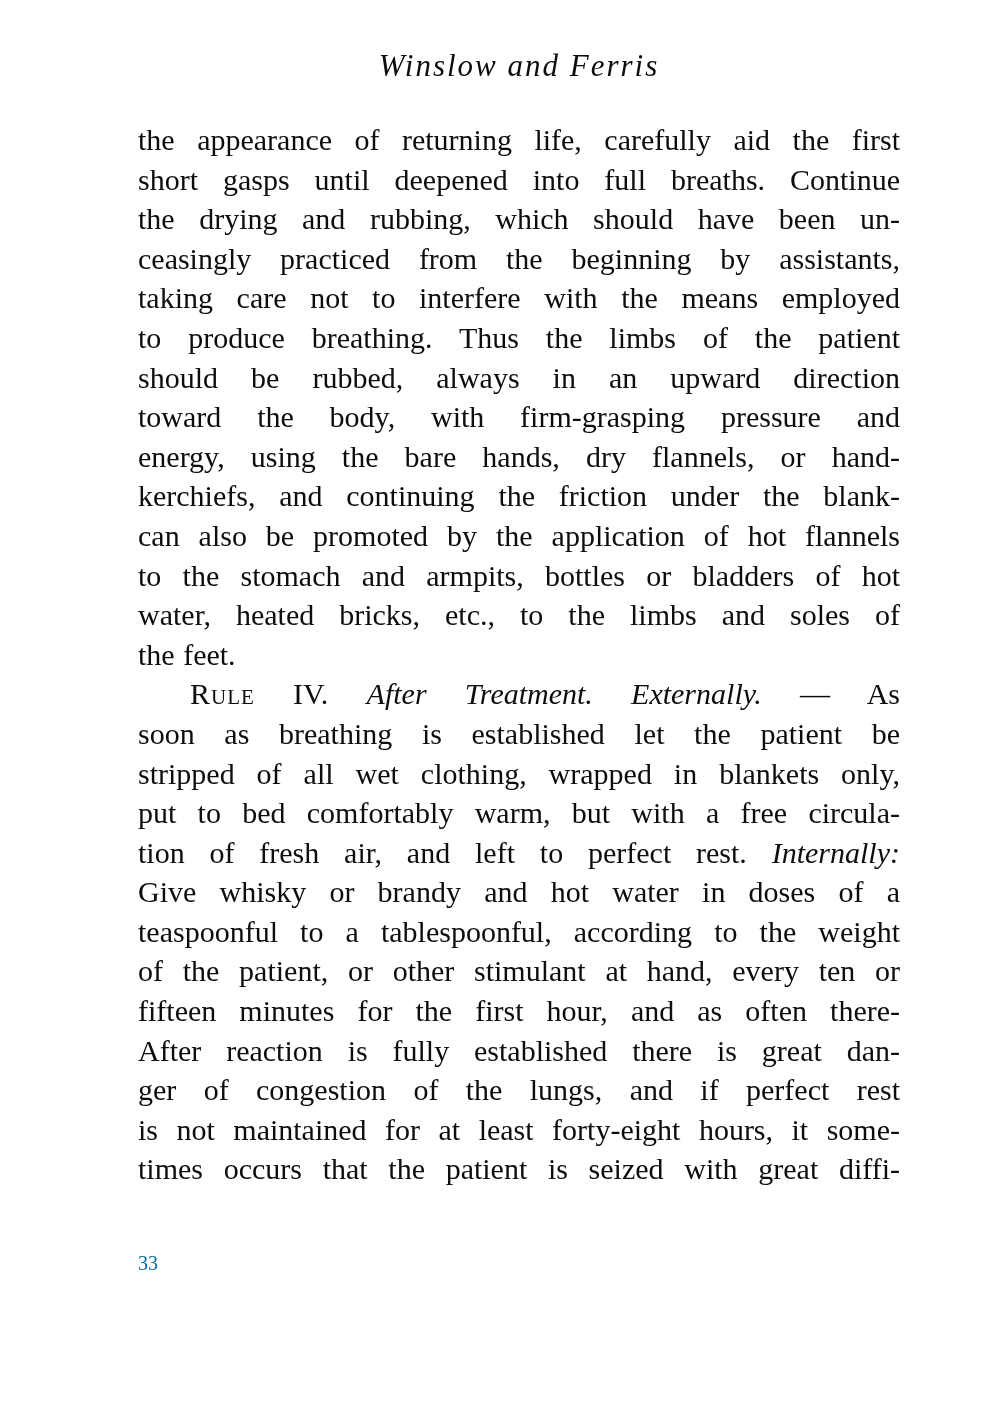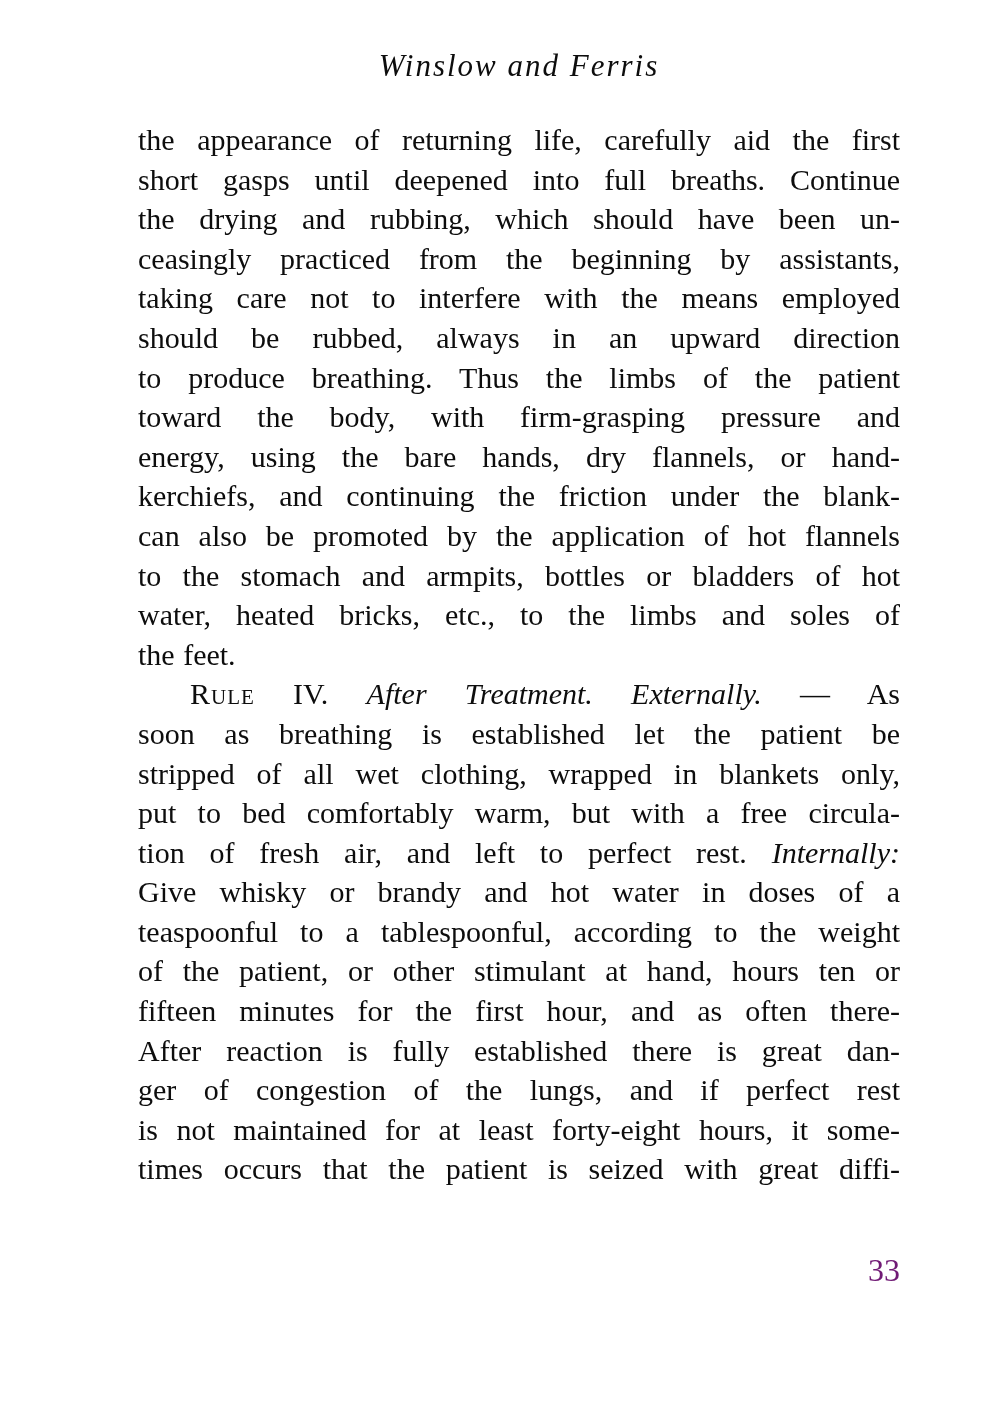--- a/index.html
+++ b/index.html
@@ -52,54 +52,54 @@
     text-indent: 52px;
     font-family: Liberation Serif, serif;
   }
   .run-italic { font-style: italic; }
   .run-smallcaps { font-variant: small-caps; letter-spacing: 1px; }
   .page-number {
     position: absolute;
     top: 1252px;
     left: 138px;
     width: 762px;
-    text-align: right;
-    font-size: 32px;
-    color: #701a75;
+    text-align: left;
+    font-size: 20px;
+    color: #0369a1;
   }
 </style>
 </head>
 <body>
 
 <div class="page">
   <div class="running-header">Winslow and Ferris</div>
 
   <div class="text-block" id="text-block">
       <div class="line"><span>the appearance of returning life, carefully aid the first</span></div>
       <div class="line"><span>short gasps until deepened into full breaths.  Continue</span></div>
       <div class="line"><span>the drying and rubbing, which should have been un-</span></div>
       <div class="line"><span>ceasingly practiced from the beginning by assistants,</span></div>
       <div class="line"><span>taking care not to interfere with the means employed</span></div>
+      <div class="line"><span>to produce breathing.  Thus the limbs of the patient</span></div>
       <div class="line"><span>should be rubbed, always in an upward direction</span></div>
-      <div class="line"><span>to produce breathing.  Thus the limbs of the patient</span></div>
       <div class="line"><span>toward the body, with firm-grasping pressure and</span></div>
       <div class="line"><span>energy, using the bare hands, dry flannels, or hand-</span></div>
       <div class="line"><span>kerchiefs, and continuing the friction under the blank-</span></div>
       <div class="line"><span>can also be promoted by the application of hot flannels</span></div>
       <div class="line"><span>to the stomach and armpits, bottles or bladders of hot</span></div>
       <div class="line"><span>water, heated bricks, etc., to the limbs and soles of</span></div>
       <div class="line no-just"><span>the feet.</span></div>
       <div class="line indent"><span class="run-smallcaps">Rule</span><span> IV. </span><span class="run-italic">After Treatment.</span><span> </span><span class="run-italic">Externally.</span><span> — As</span></div>
       <div class="line"><span>soon as breathing is established let the patient be</span></div>
       <div class="line"><span>stripped of all wet clothing, wrapped in blankets only,</span></div>
       <div class="line"><span>put to bed comfortably warm, but with a free circula-</span></div>
       <div class="line"><span>tion of fresh air, and left to perfect rest.  </span><span class="run-italic">Internally:</span></div>
       <div class="line"><span>Give whisky or brandy and hot water in doses of a</span></div>
       <div class="line"><span>teaspoonful to a tablespoonful, according to the weight</span></div>
-      <div class="line"><span>of the patient, or other stimulant at hand, hours ten or</span></div>
+      <div class="line"><span>of the patient, or other stimulant at hand, every ten or</span></div>
       <div class="line"><span>fifteen minutes for the first hour, and as often there-</span></div>
       <div class="line"><span>After reaction is fully established there is great dan-</span></div>
       <div class="line"><span>ger of congestion of the lungs, and if perfect rest</span></div>
       <div class="line"><span>is not maintained for at least forty-eight hours, it some-</span></div>
       <div class="line"><span>times occurs that the patient is seized with great diffi-</span></div>
     </div>
 
   <div class="page-number">33</div>
 </div>
 

